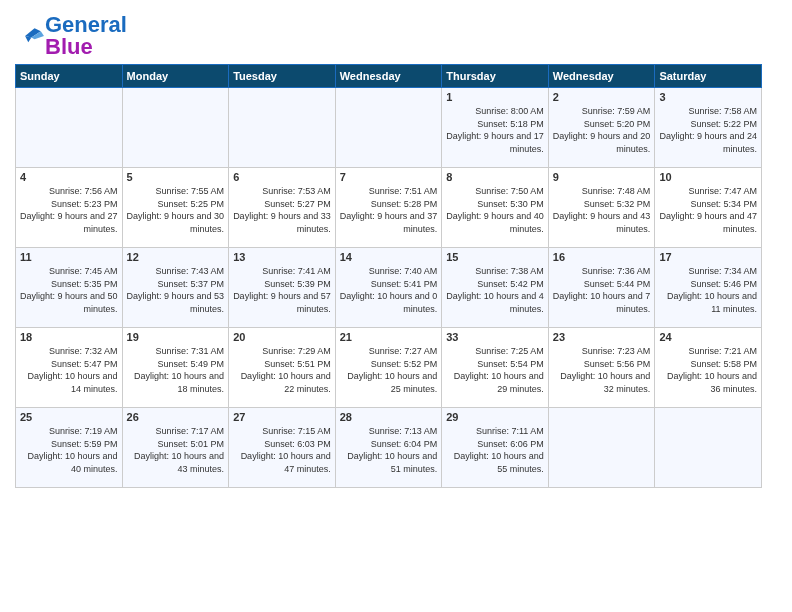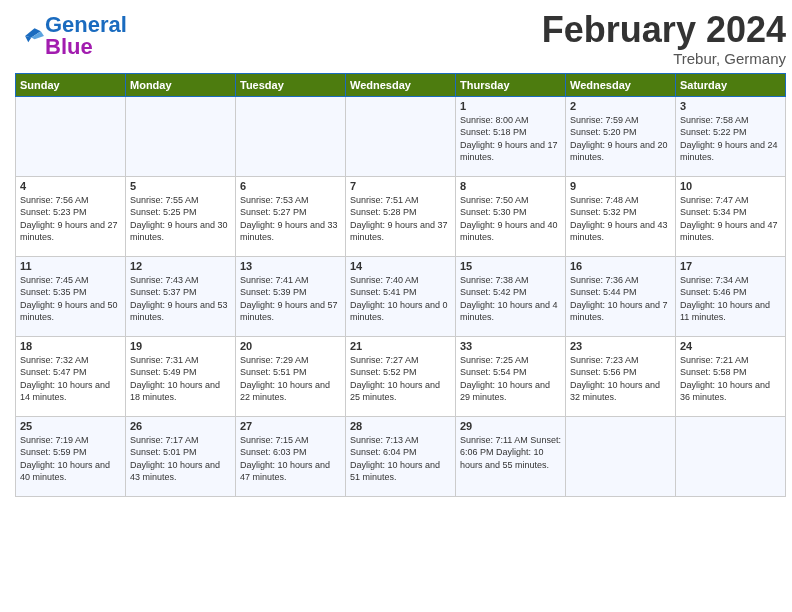--- a/index.html
+++ b/index.html
@@ -5,21 +5,21 @@
     * { margin: 0; padding: 0; box-sizing: border-box; }
     body {
       width: 792px;
       height: 612px;
       font-family: Arial, sans-serif;
       background: #fff;
       overflow: hidden;
     }
     .container {
       width: 792px;
-      padding: 10px 6px 10px 15px;
+      padding: 10px 30px 10px 15px;
     }
     .header-area {
       display: flex;
       align-items: flex-start;
       justify-content: space-between;
       margin-bottom: 6px;
     }
     .logo {
       display: flex;
       align-items: center;
@@ -51,21 +51,21 @@
     .subtitle {
       font-size: 15px;
       color: #555;
     }
     table {
       width: 100%;
       border-collapse: collapse;
       table-layout: fixed;
     }
     thead th {
-      background-color: #4d7c0f;
+      background-color: #0c4a6e;
       color: #fff;
       font-size: 11px;
       font-weight: bold;
       padding: 5px 4px;
       text-align: left;
       border: 1px solid #1a6bbf;
     }
     tbody td {
       vertical-align: top;
       border: 1px solid #ccc;
@@ -83,43 +83,40 @@
     .day-number {
       font-weight: bold;
       font-size: 11px;
       display: block;
       margin-bottom: 2px;
     }
     .day-info {
       font-size: 9px;
       line-height: 1.4;
       color: #333;
+      text-align: right;
     }
     .empty-cell {
       background-color: #f9f9f9;
     }
   </style>
 </head>
 <body>
 
 <div class="container">
   <div class="header-area">
     <div class="logo">
       <svg class="logo-bird" viewBox="0 0 35 28">
         <polygon points="10,14 22,4 30,8 18,16" fill="#1a6bbf"></polygon>
         <polygon points="18,16 30,8 34,14 22,18" fill="#5ba3e0"></polygon>
         <polygon points="10,14 18,16 14,22" fill="#1a6bbf"></polygon>
       </svg>
       <div>
         <div class="logo-text"><span>General</span><br><span style="color:#a21caf;">Blue</span></div>
       </div>
-    </div>
-    <div class="title-area">
-      <div class="month-title">February 2024</div>
-      <div class="subtitle">Trebur, Germany</div>
     </div>
   </div>
 
   <table>
     <thead>
       <tr>
         <th>Sunday</th>
         <th>Monday</th>
         <th>Tuesday</th>
         <th>Wednesday</th>

